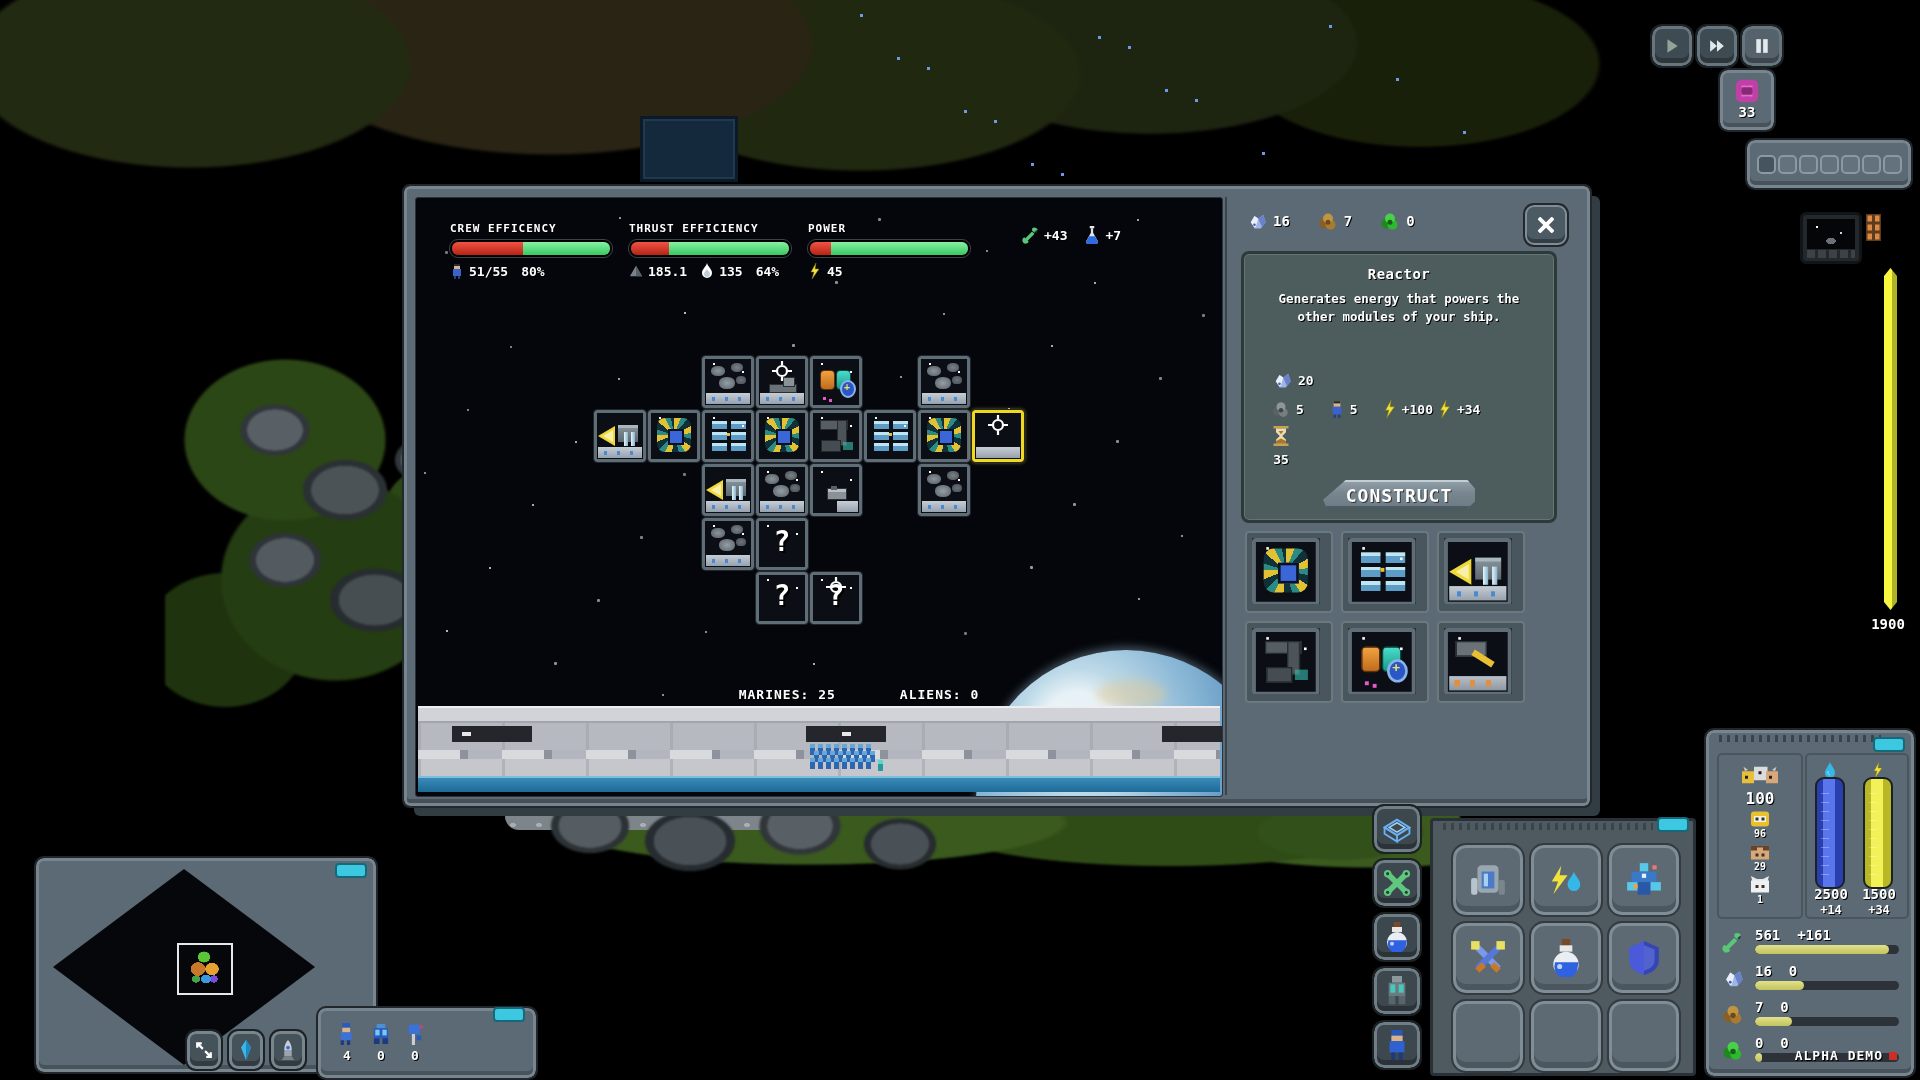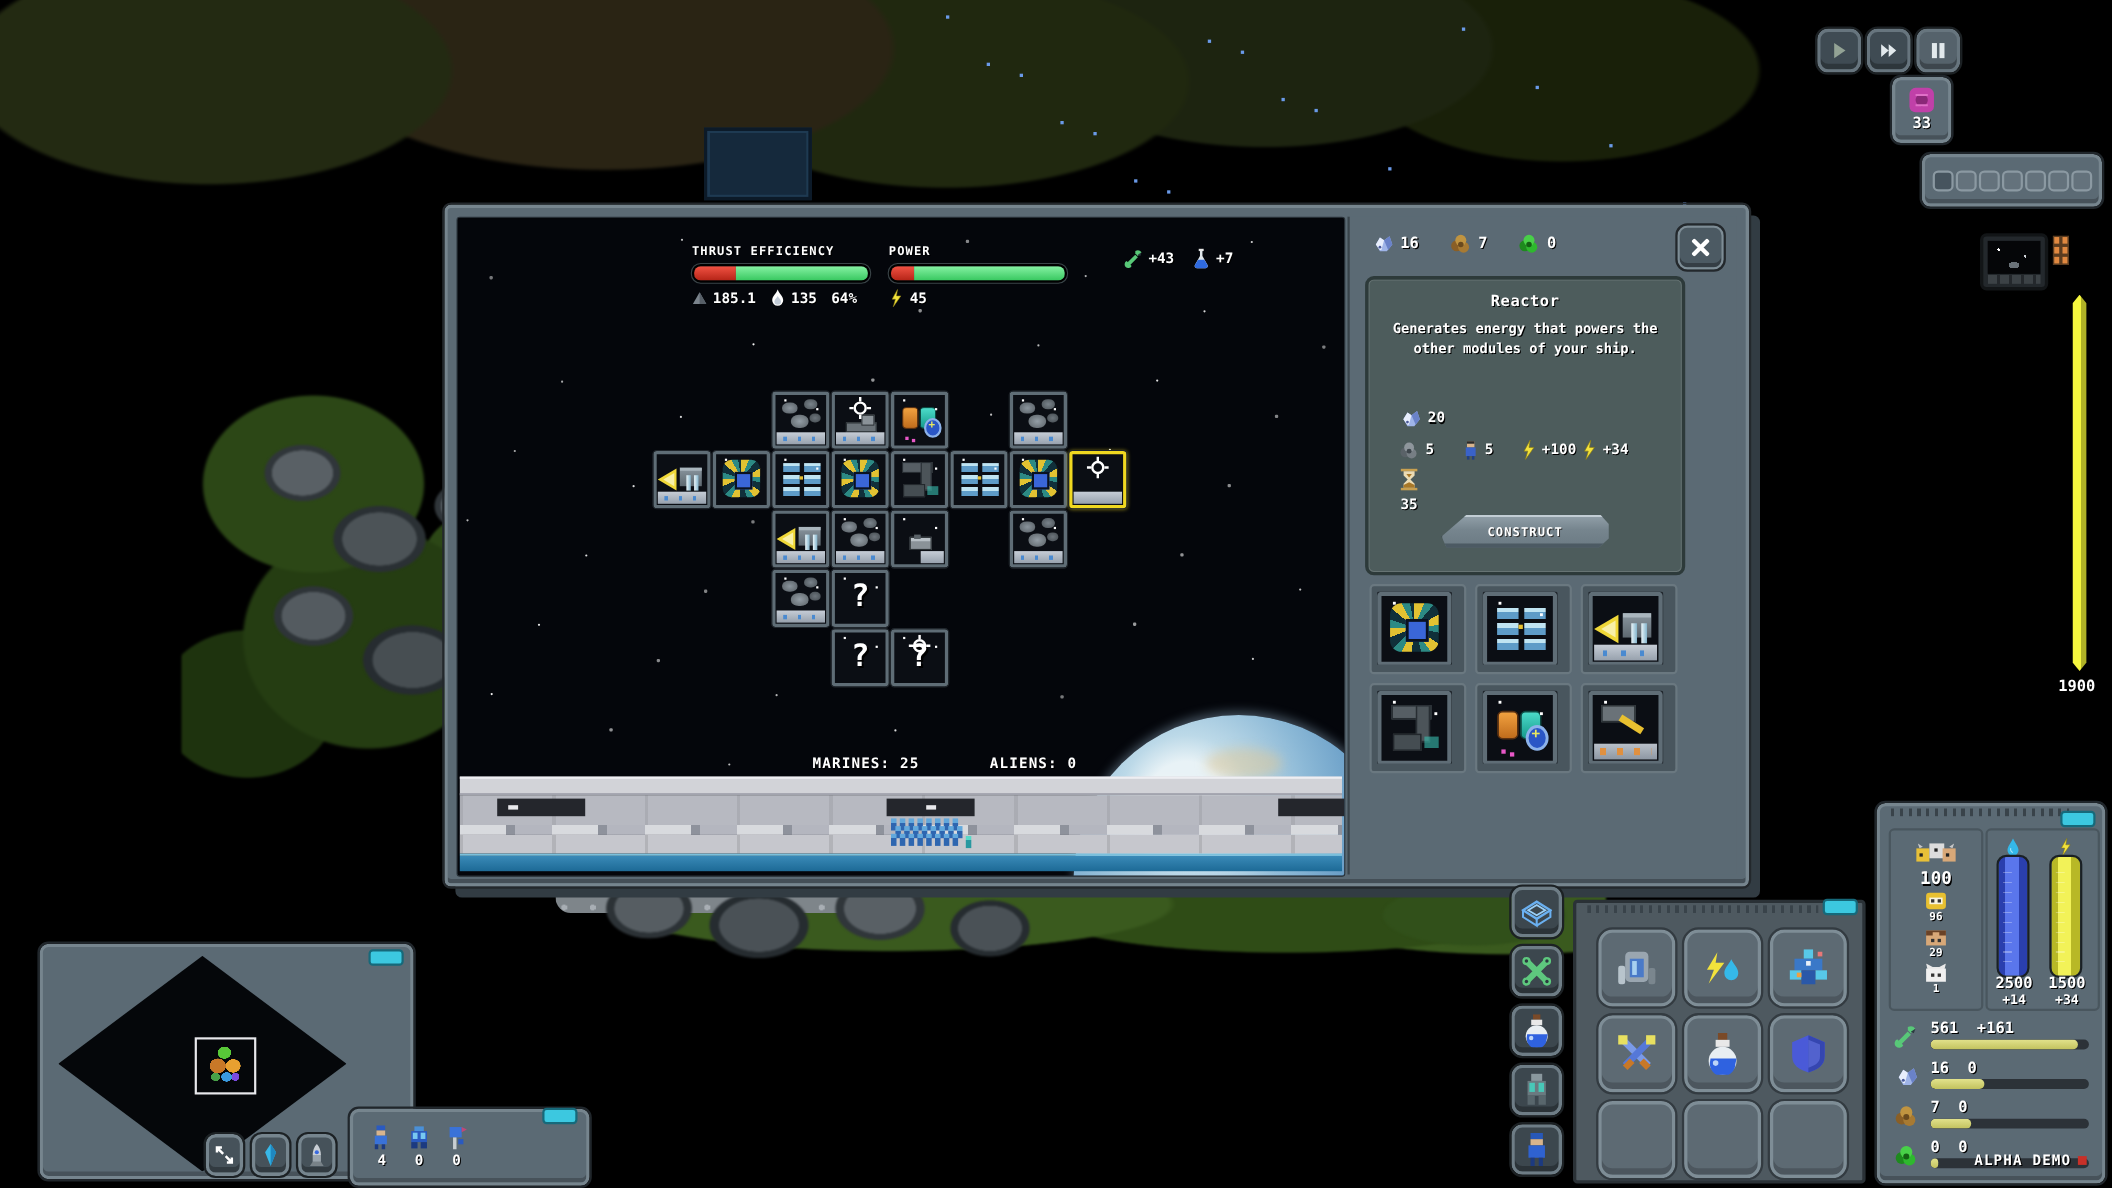--- a/index.html
+++ b/index.html
@@ -138,29 +138,29 @@
   #marines{position:absolute;left:392px;bottom:12px;width:120px;height:30px;z-index:4;}
   #marines span{position:absolute;width:5px;height:11px;background:linear-gradient(#62a8dc 0 4px,#2e66b0 4px);}
 
   
   .pane{position:absolute;right:8px;top:8px;width:352px;height:598px;background:#5b6a74;border-left:2px solid #39444b;}
   .res-row{position:absolute;left:20px;top:14px;display:flex;gap:28px;align-items:center;font-size:14px;}
   .res-row .grp{display:flex;gap:6px;align-items:center;text-shadow:1px 1px 0 #000;}
   .closebtn{position:absolute;right:12px;top:8px;width:38px;height:36px;background:#4c5a63;border:2px solid #7e8d96;
     outline:2px solid #23282c;border-radius:9px;display:flex;align-items:center;justify-content:center;cursor:pointer;
     box-shadow:inset 0 -4px 0 rgba(0,0,0,.3);}
-  .info{position:absolute;left:14px;top:54px;width:291px;height:272px;background:#4d5c5c;border:3px solid #2d3a3a;
+  .info{position:absolute;left:14px;top:54px;width:316px;height:272px;background:#4d5c5c;border:3px solid #2d3a3a;
     border-radius:8px;box-shadow:inset 0 0 0 1px rgba(255,255,255,.15);box-sizing:border-box;}
   .i-title{margin-top:12px;text-align:center;font-size:14px;letter-spacing:.5px;text-shadow:1px 1px 0 #000;}
   .i-desc{margin:8px auto 0;width:276px;text-align:center;font-size:12.5px;line-height:18px;text-shadow:1px 1px 0 #000;}
   .i-row{position:absolute;left:28px;display:flex;align-items:center;gap:6px;font-size:13px;text-shadow:1px 1px 0 #000;}
   .i-row .gap{width:14px;}
-  .construct{position:absolute;left:50%;transform:translateX(-50%);bottom:22px;width:152px;height:30px;
+  .construct{position:absolute;left:50%;transform:translateX(-50%);bottom:10px;width:152px;height:30px;
     background:linear-gradient(#93a1aa,#76858e 45%,#6b7a83);border:0;color:#fff;font-family:"DejaVu Sans Mono",monospace;
-    font-weight:bold;font-size:11px;letter-spacing:1px;text-shadow:1px 1px 0 #333;cursor:pointer;
+    font-weight:bold;font-size:18px;letter-spacing:1px;text-shadow:1px 1px 0 #333;cursor:pointer;
     clip-path:polygon(15% 0,95% 0,100% 28%,100% 72%,94% 100%,3% 100%,0 66%);
     box-shadow:inset 0 2px 0 #c2cdd4, inset 0 -4px 0 #4c5a63;outline:2px solid #2c3840;}
   #modgrid{position:absolute;left:18px;top:334px;display:grid;grid-template-columns:repeat(3,88px);grid-auto-rows:82px;gap:8px;}
   .mslot{background:#49565e;border:2px solid #6a7880;border-radius:4px;padding:5px;cursor:pointer;box-sizing:border-box;}
   .tilebox{width:68px;height:66px;overflow:hidden;position:relative;}
   .tilebox .cell{transform:scale(1.3);transform-origin:0 0;}
 
   
   .spd{width:40px;height:40px;border-radius:10px;background:#3f4b53;border:3px solid #67757e;outline:2px solid #1c2124;
     box-sizing:border-box;display:flex;align-items:center;justify-content:center;cursor:pointer;
@@ -327,20 +327,40 @@
           <span class="star" style="left:268px;top:114px;width:2px;height:2px;opacity:0.96"></span>
           <span class="star" style="left:441px;top:241px;width:2px;height:2px;opacity:0.78"></span>
           <span class="star" style="left:614px;top:368px;width:3px;height:3px;opacity:0.6"></span>
         </div>
       <div class="planet">
         <div class="blotch" style="left:40px;top:60px;width:90px;height:40px;background:rgba(255,255,255,.55);filter:blur(6px);"></div>
         <div class="blotch" style="left:120px;top:30px;width:70px;height:28px;background:rgba(224,200,150,.5);filter:blur(5px);"></div>
         <div class="blotch" style="left:60px;top:110px;width:120px;height:34px;background:rgba(210,230,245,.45);filter:blur(7px);"></div>
       </div>
       <div id="bars" class="abs" style="left:34px;top:24px;height:70px;width:560px;">
+          <div class="bargrp px" style="left:0px">
+            <div class="blabel">CREW EFFICENCY</div>
+            <div class="bar">
+              <span class="fr" style="width:45%"></span>
+              <span class="fg" style="left:45%;width:55%"></span>
+            </div>
+            <div class="bstats">
+              <span class="ico" style="width:14px;height:16px">
+                <svg viewBox="0 0 12 16">
+                  <rect x="3" y="1" width="6" height="5" fill="#d8b48c"></rect>
+                  <rect x="3" y="1" width="6" height="2" fill="#2a2a2a"></rect>
+                  <rect x="2" y="6" width="8" height="7" fill="#3a62c8"></rect>
+                  <rect x="3" y="13" width="2" height="3" fill="#23407e"></rect>
+                  <rect x="7" y="13" width="2" height="3" fill="#23407e"></rect>
+                </svg>
+              </span>
+              <b>51/55</b>
+              <b>80%</b>
+            </div>
+          </div>
           <div class="bargrp px" style="left:179px">
             <div class="blabel">THRUST EFFICIENCY</div>
             <div class="bar">
               <span class="fr" style="width:24%"></span>
               <span class="fg" style="left:24%;width:76%"></span>
             </div>
             <div class="bstats">
               <span class="ico" style="width:14px;height:16px">
                 <svg viewBox="0 0 16 14">
                   <path d="M8 1l7 12H1z" fill="#7a838c"></path>

